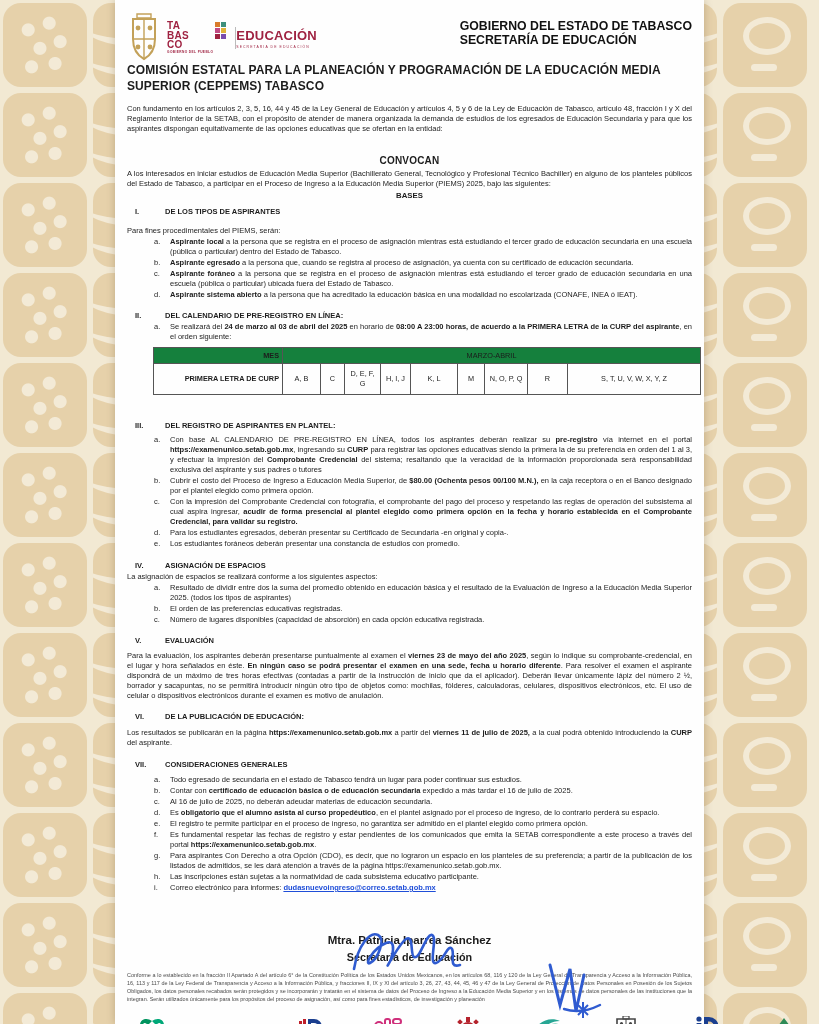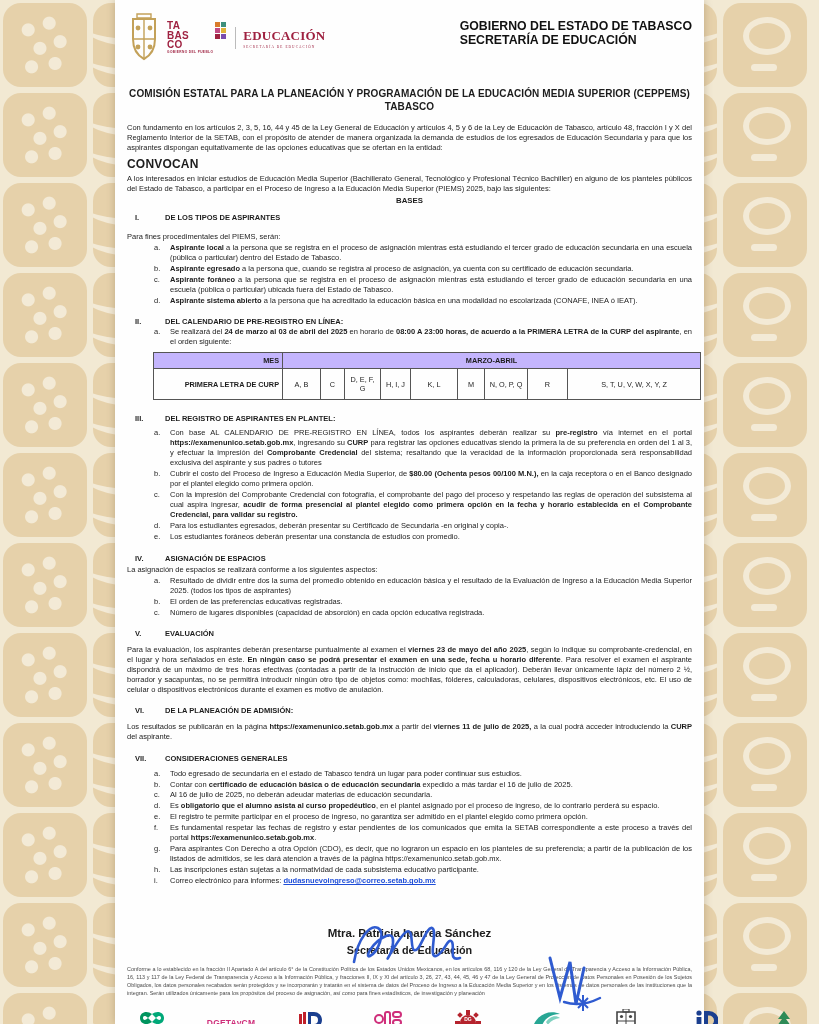--- a/index.html
+++ b/index.html
@@ -31,47 +31,47 @@
     z-index:1;box-shadow:0 0 8px rgba(70,50,20,.25);padding:0 12px;box-sizing:border-box;
     color:#1c1c1c;font-size:7.5px;line-height:1.33;}
   
   .hdr{display:flex;align-items:flex-start;margin-top:13px;}
   .hdr-logos{display:flex;align-items:center;gap:6px;}
   .tab-logo{display:flex;align-items:flex-start;gap:2px;}
   .tab-lines{color:#9f2241;font-weight:700;font-size:10px;line-height:.92;letter-spacing:.3px;}
   .tab-sub{font-size:3.2px;color:#9f2241;font-weight:700;letter-spacing:.4px;margin-top:1.5px;}
   .pix{display:grid;grid-template-columns:5px 5px;grid-auto-rows:5px;gap:1px;margin-top:1px;}
   .pix i{display:block;}
-  .edu-logo{border-left:1px solid #bbb;padding-left:7px;margin-left:3px;font-family:Liberation Serif, serif;}
+  .edu-logo{border-left:1px solid #bbb;margin-left:3px;}
   .edu-title{color:#9f2241;font-weight:700;font-size:13px;letter-spacing:.2px;}
   .edu-sub{color:#9f2241;font-size:3.4px;letter-spacing:1.1px;margin-top:1px;}
   .gov-block{margin-left:auto;text-align:left;padding-top:6px;}
   .gov-line{font-weight:700;font-size:12.3px;line-height:1.16;color:#111;}
-  .commission{text-align:center;font-weight:700;font-size:10px;margin-top:24px;letter-spacing:.1px;}
+  .commission{text-align:left;font-weight:700;font-size:12px;margin-top:0;letter-spacing:.1px;}
   
   .para{text-align:justify;margin-top:9px;}
-  .center-h1{font-weight:700;font-size:12px;margin-top:4px;letter-spacing:.2px;}
+  .center-h1{text-align:center;font-weight:700;font-size:10px;margin-top:20px;letter-spacing:.2px;}
   .center-h2{text-align:center;font-weight:700;font-size:7.8px;margin-top:2px;}
   .sec-head{display:flex;padding-left:8px;font-weight:700;margin-top:11px;}
   .sec-num{width:30px;flex:none;}
   .list{padding-left:27px;}
   .li{display:flex;margin-top:1px;}
   .li-label{width:16px;flex:none;}
   .li-text{flex:1;text-align:justify;}
   .lead{margin-top:9px;}
   b{font-weight:700;}
   .link{color:#1f4ed8;text-decoration:underline;font-weight:700;}
   
   table.cal{border-collapse:collapse;margin:5px 0 0 26px;width:547px;table-layout:fixed;
     font-size:7.3px;}
   table.cal td{border:1px solid #555;padding:1px 2px;text-align:center;vertical-align:middle;}
-  table.cal tr.gray td{background:#c4b5fd;}
+  table.cal tr.gray td{background:#15803d;}
   td.lbl{text-align:right !important;font-weight:700;padding-right:3px !important;}
   tr.r1 td{height:13px;} tr.r2 td{height:20px;} tr.r3 td{height:28px;}
-  .bold{font-weight:700;margin-top:41px;}
+  .bold{font-weight:400;margin-top:41px;}
   
   .sig-wrap{position:relative;width:300px;margin:6px auto 0;text-align:center;}
   .sig-scribble{position:absolute;left:88px;top:-8px;}
   .sig-flourish{position:absolute;right:-44px;top:28px;}
   .sig-name{font-weight:700;font-size:11.5px;margin-top:40px;}
   .sig-role{font-weight:700;font-size:10.8px;margin-top:2px;}
   
   .legal{font-size:5.45px;line-height:1.45;text-align:justify;color:#4a4a4a;margin-top:8px;}
   .logo-strip{display:flex;justify-content:space-between;align-items:center;margin-top:12px;padding:0 2px;gap:33px;}
   .flogo{display:flex;flex-direction:column;align-items:center;justify-content:center;min-width:46px;}
@@ -306,21 +306,21 @@
       <td>H, I, J</td>
       <td>K, L</td>
       <td>M</td>
       <td>N, O, P, Q</td>
       <td>R</td>
       <td>S, T, U, V, W, X, Y, Z</td>
     </tr>
   </tbody>
     </table>
 
-  <div class="sec-head" style="margin-top:14px">
+  <div class="sec-head" style="margin-top:26px">
     <span class="sec-num">III.</span>
     <span>DEL REGISTRO DE ASPIRANTES EN PLANTEL:</span>
   </div>
   <div class="list" style="margin-top:4px">
     <div class="li">
         <span class="li-label">a.</span>
         <span class="li-text"><span>Con base AL CALENDARIO DE PRE-REGISTRO EN LÍNEA, todos los aspirantes deberán realizar su </span><b>pre-registro</b><span> vía internet en el portal </span><b>https://examenunico.setab.gob.mx</b><span>, ingresando su </span><b>CURP</b><span> para registrar las opciones educativas siendo la primera la de su preferencia en orden del 1 al 3, y efectuar la impresión del </span><b>Comprobante Credencial</b><span> del sistema; resaltando que la veracidad de la información proporcionada será responsabilidad exclusiva del aspirante y sus padres o tutores</span></span>
       </div>
     <div class="li">
         <span class="li-label">b.</span>
@@ -361,23 +361,23 @@
   </div>
 
   <div class="sec-head" style="margin-top:11px">
     <span class="sec-num">V.</span>
     <span>EVALUACIÓN</span>
   </div>
   <div class="para" style="margin-top:6px"><span>Para la evaluación, los aspirantes deberán presentarse puntualmente al examen el </span><b>viernes 23 de mayo del año 2025</b><span>, según lo indique su comprobante-credencial, en el lugar y hora señalados en éste. </span><b>En ningún caso se podrá presentar el examen en una sede, fecha u horario diferente</b><span>. Para resolver el examen el aspirante dispondrá de un máximo de tres horas efectivas (contadas a partir de la instrucción de inicio que da el aplicador). Deberán llevar únicamente lápiz del número 2 ½, borrador y sacapuntas, no se permitirá introducir ningún otro tipo de objetos como: mochilas, fólderes, calculadoras, celulares, dispositivos electrónicos, etc. El uso de celular o dispositivos electrónicos durante el examen es motivo de anulación.</span></div>
 
   <div class="sec-head" style="margin-top:11px">
     <span class="sec-num">VI.</span>
-    <span>DE LA PLANEACIÓN DE ADMISIÓN:</span>
-  </div>
-  <div class="para" style="margin-top:6px"><span>Los resultados se publicarán en la página </span><b>https://examenunico.setab.gob.mx</b><span> a partir del </span><b>viernes 11 de julio de 2025,</b><span> a la cual podrá acceder introduciendo la </span><b>CURP</b><span> del aspirante.</span></div>
+    <span>DE LA PUBLICACIÓN DE EDUCACIÓN:</span>
+  </div>
+  <div class="para" style="margin-top:6px"><span>Los resultados se publicarán en la página </span><b>https://examenunico.setab.gob.mx</b><span> a partir del </span><b>viernes 11 de julio de 2025,</b><span> a la cual podrá obtenido introduciendo la </span><b>CURP</b><span> del aspirante.</span></div>
 
   <div class="sec-head" style="margin-top:12px">
     <span class="sec-num">VII.</span>
     <span>CONSIDERACIONES GENERALES</span>
   </div>
   <div class="list" style="margin-top:5px">
     <div class="li">
         <span class="li-label">a.</span>
         <span class="li-text"><span>Todo egresado de secundaria en el estado de Tabasco tendrá un lugar para poder continuar sus estudios.</span></span>
       </div>

